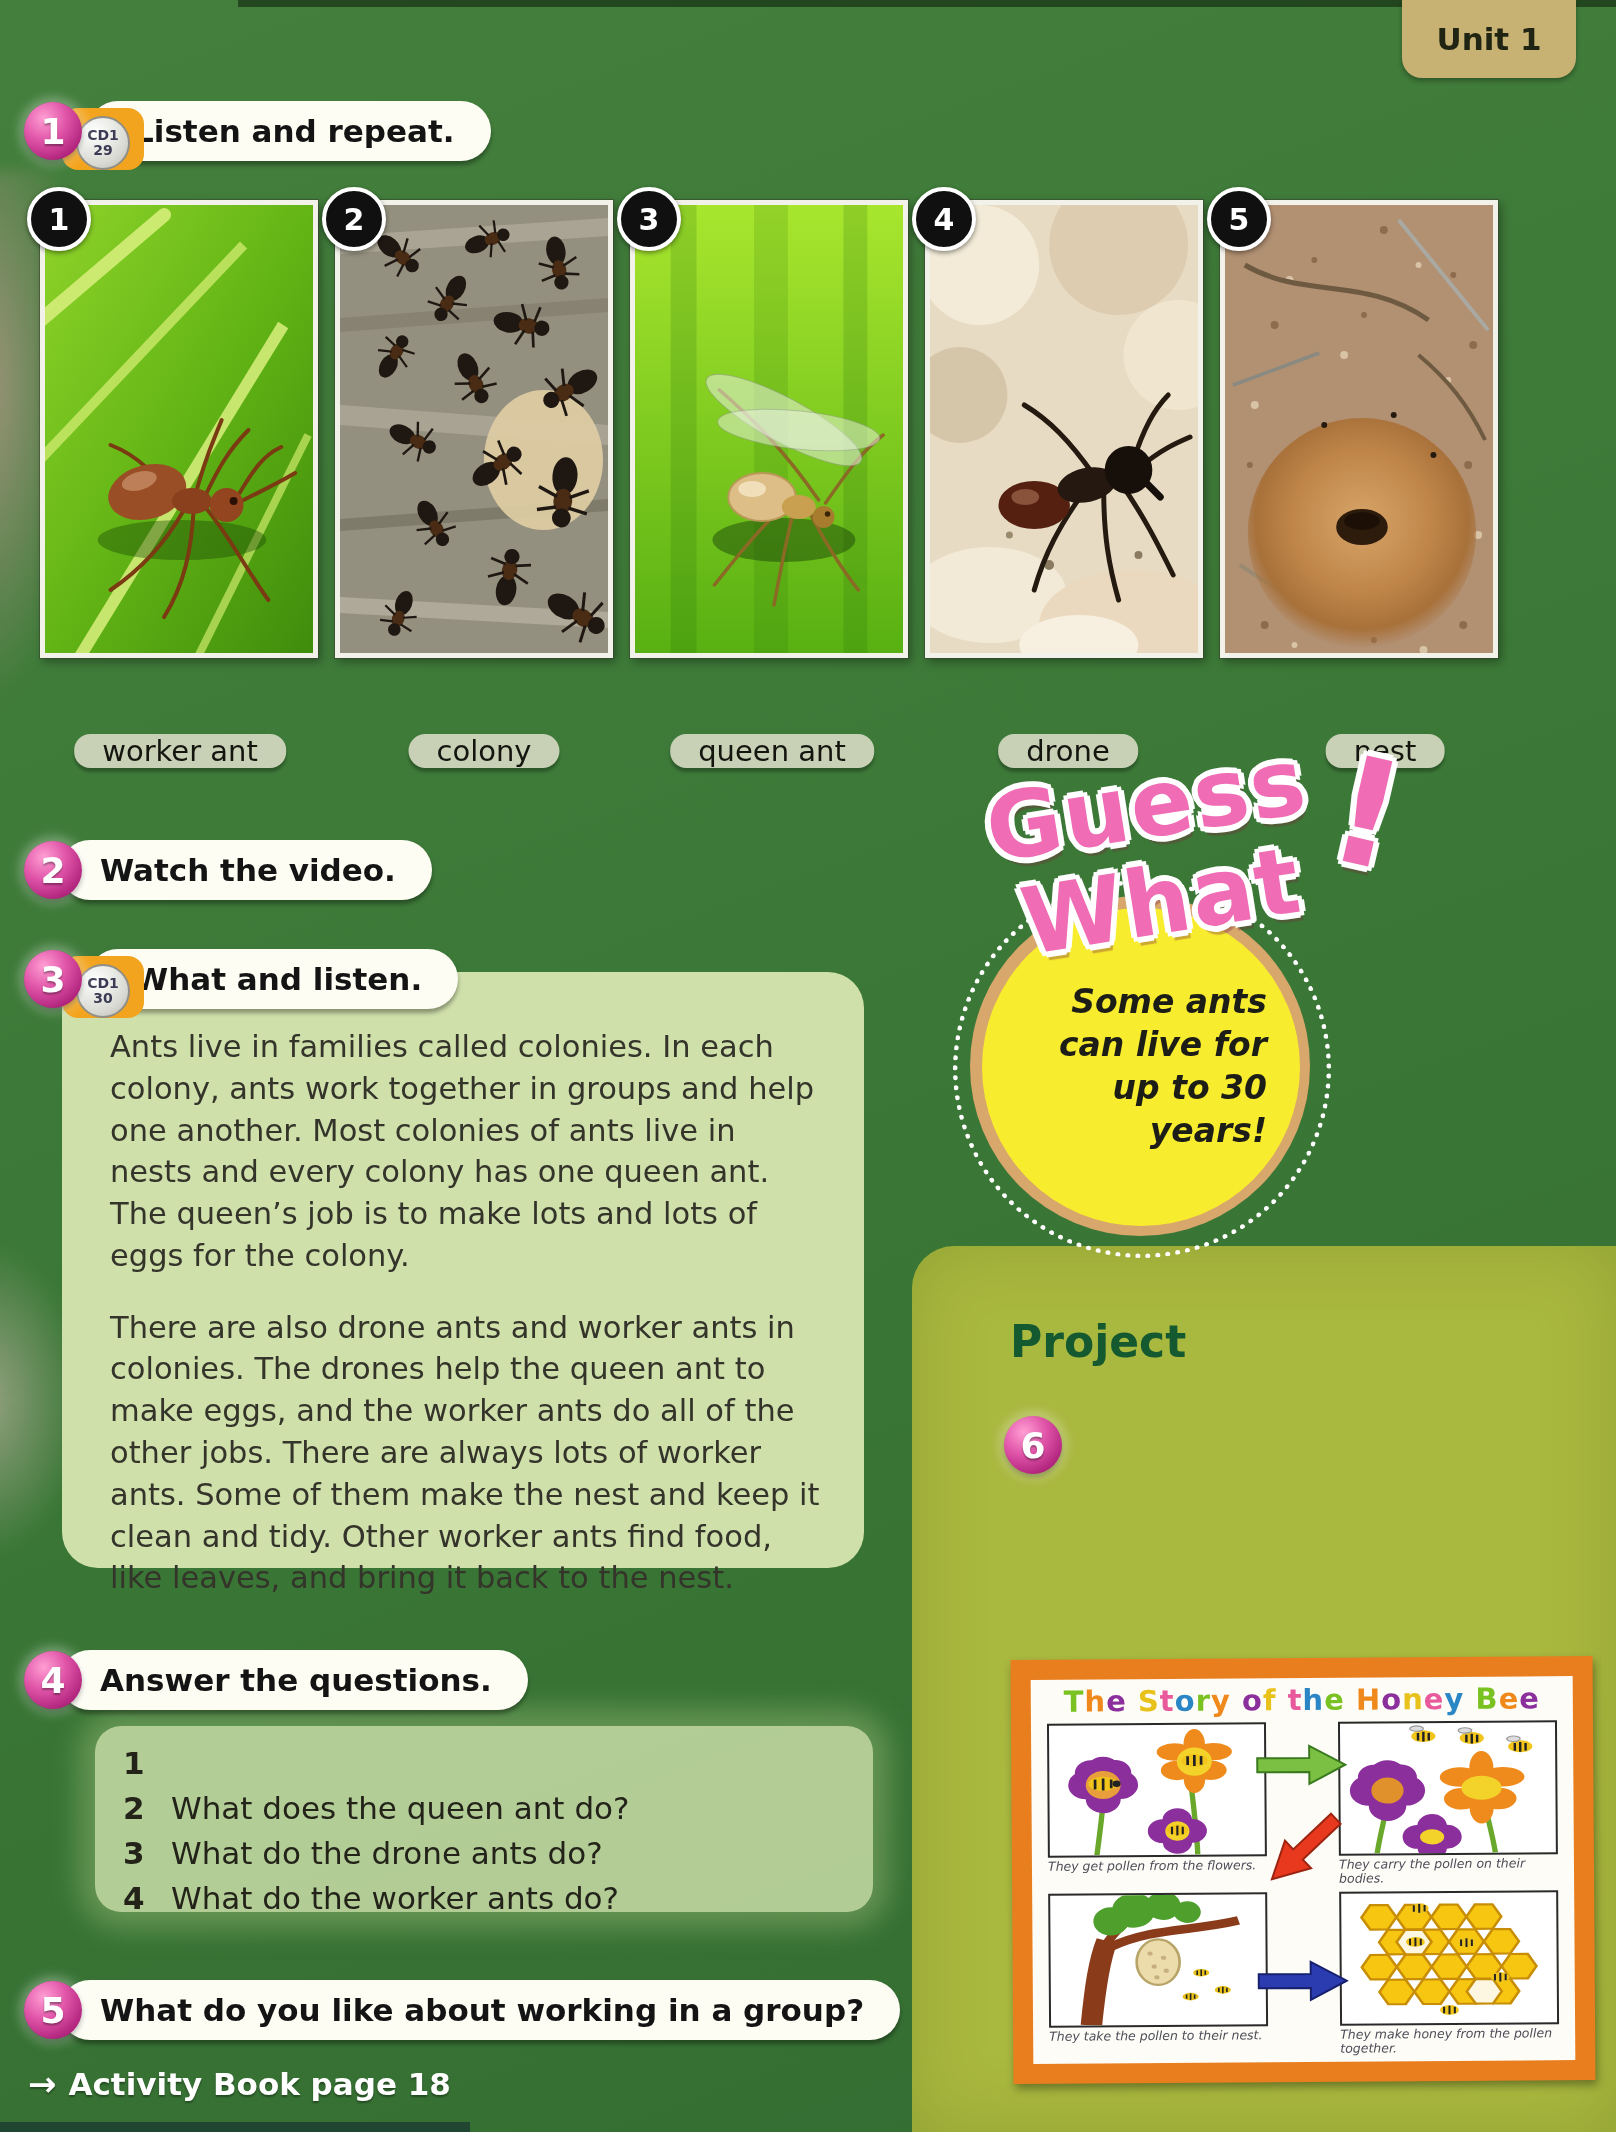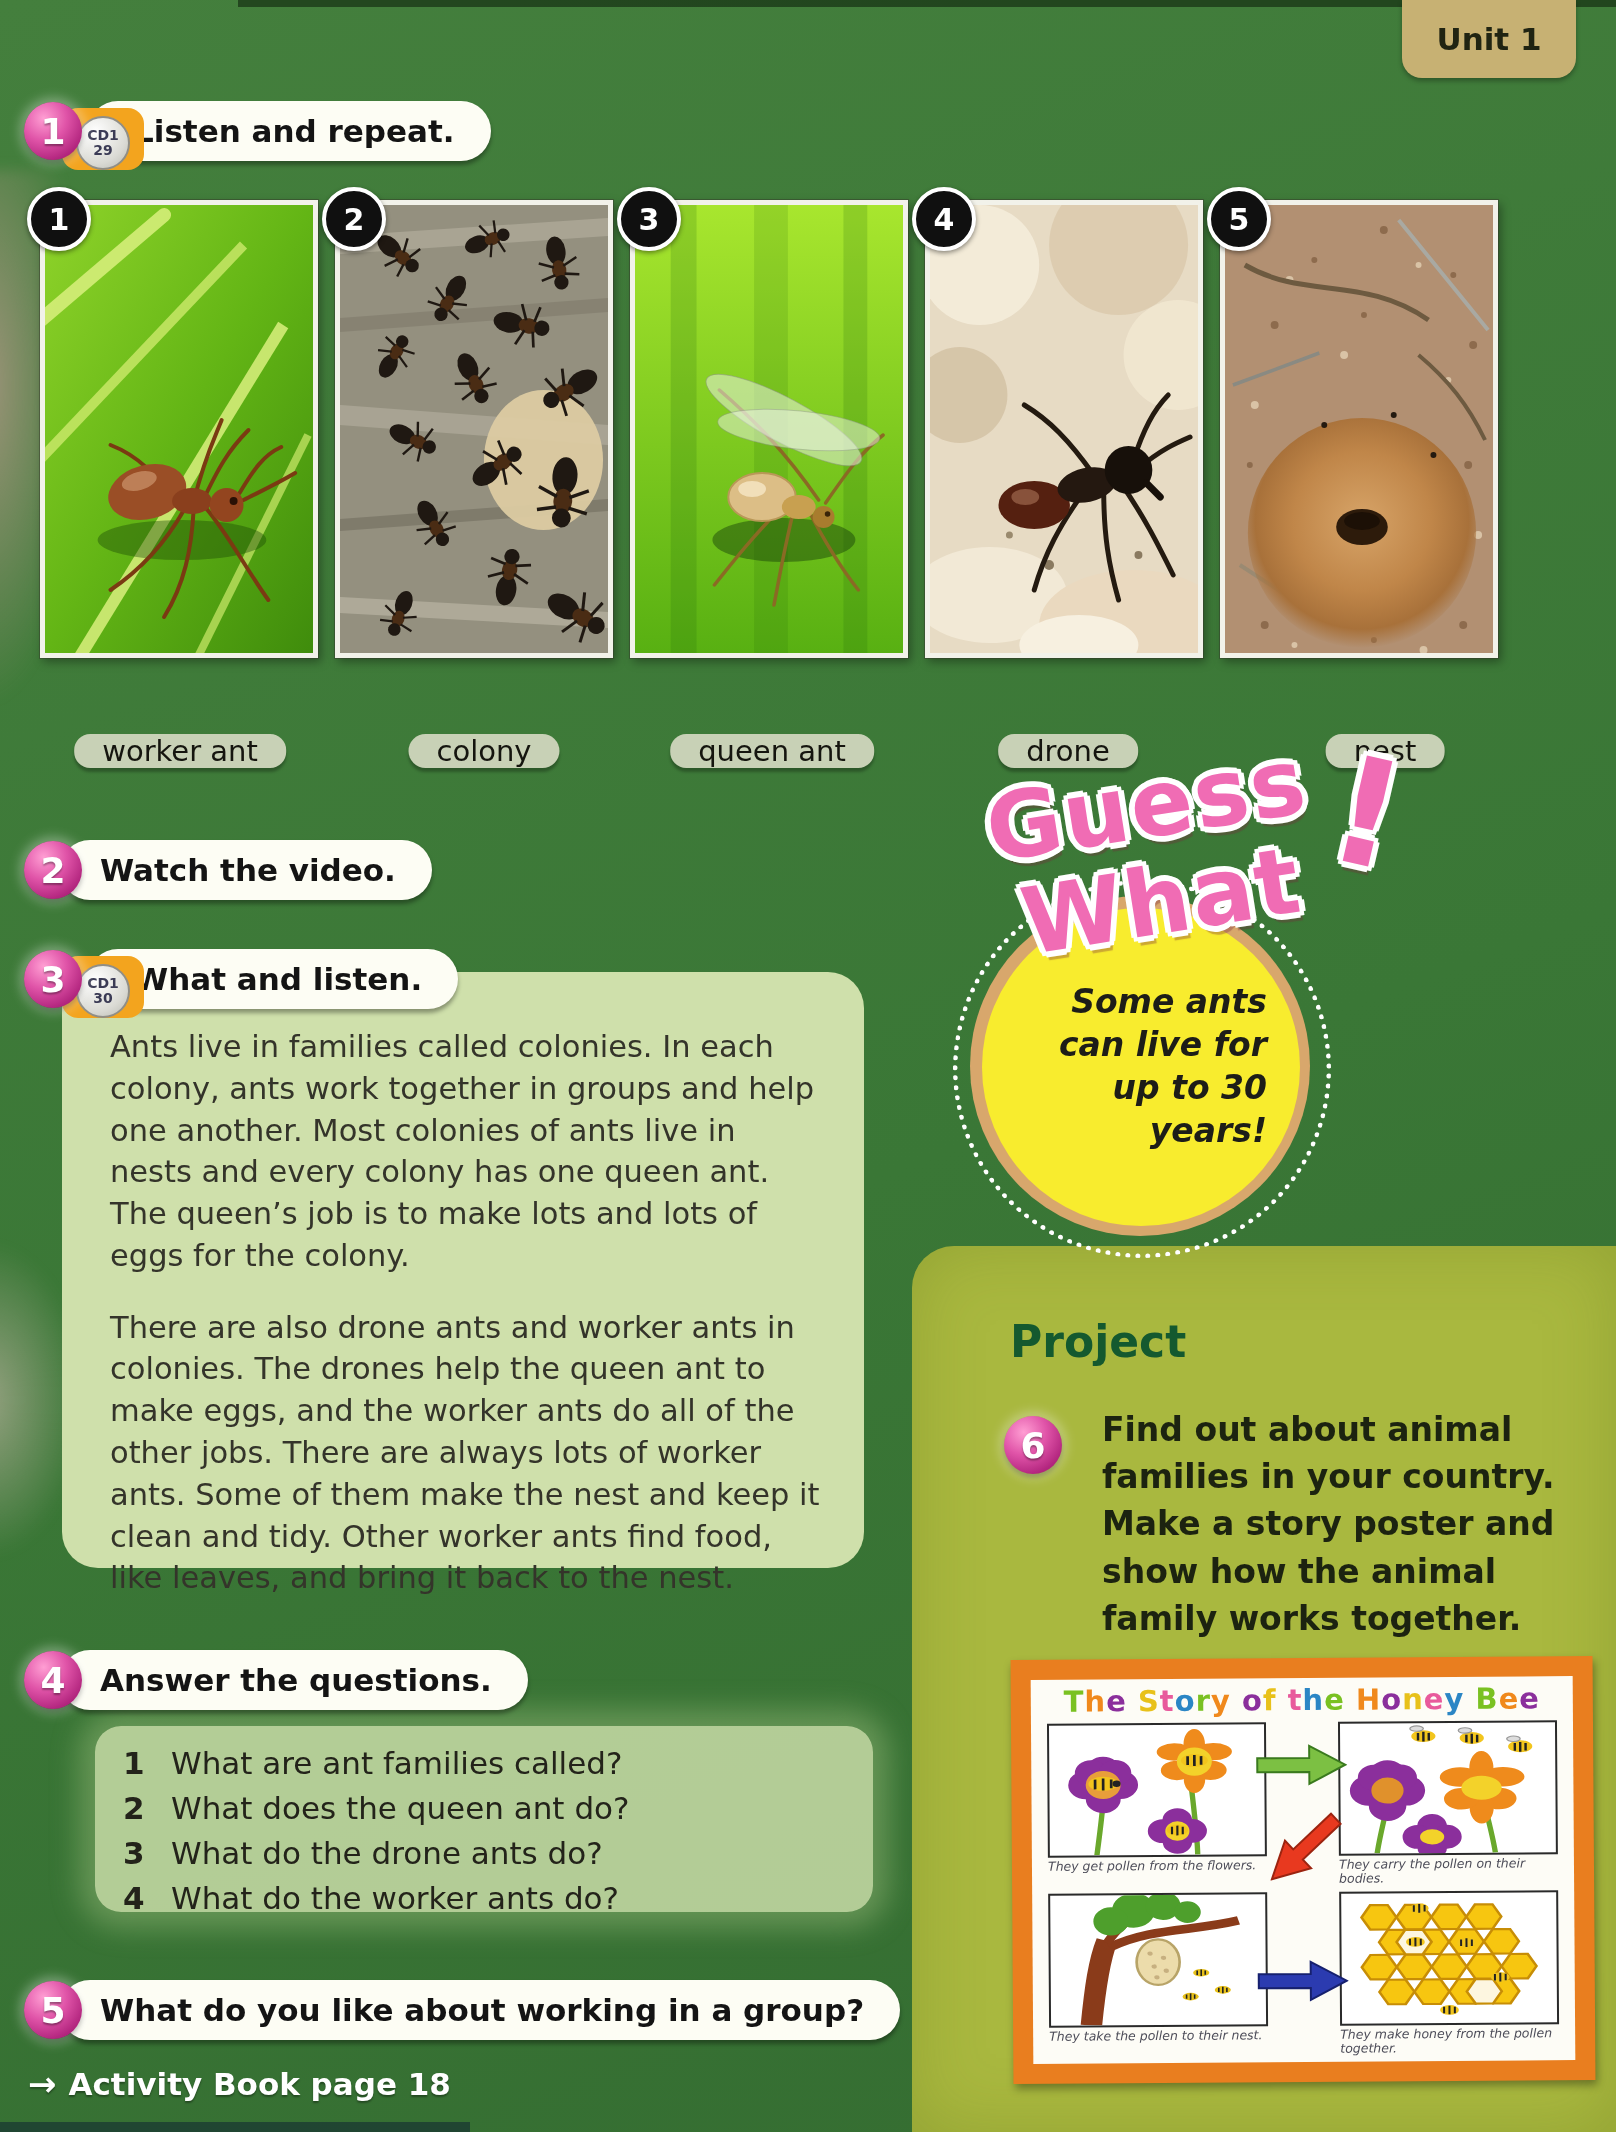--- a/index.html
+++ b/index.html
@@ -358,21 +358,20 @@
       <span>Some ants can live for up to 30 years!</span>
     </div>
     <div class="gw-word" id="gw1">Guess</div>
     <div class="gw-word" id="gw2">What</div>
     <div class="gw-word" id="gwbang">!</div>
   </div>
 
   <div class="project">
     <div class="project-title">Project</div>
     <div class="ball">6</div>
-    <div class="project-text">Find out about animal families in your country. Make a story poster and show how the animal family works together.</div>
 
     <div class="poster">
       <div class="poster-inner">
         <div class="poster-title"><span style="color: rgb(122, 193, 34);">T</span><span style="color: rgb(240, 137, 28);">h</span><span style="color: rgb(139, 47, 156);">e</span><span> </span><span style="color: rgb(232, 193, 26);">S</span><span style="color: rgb(232, 90, 156);">t</span><span style="color: rgb(43, 134, 197);">o</span><span style="color: rgb(122, 193, 34);">r</span><span style="color: rgb(240, 137, 28);">y</span><span> </span><span style="color: rgb(139, 47, 156);">o</span><span style="color: rgb(232, 193, 26);">f</span><span> </span><span style="color: rgb(232, 90, 156);">t</span><span style="color: rgb(43, 134, 197);">h</span><span style="color: rgb(122, 193, 34);">e</span><span> </span><span style="color: rgb(240, 137, 28);">H</span><span style="color: rgb(139, 47, 156);">o</span><span style="color: rgb(232, 193, 26);">n</span><span style="color: rgb(232, 90, 156);">e</span><span style="color: rgb(43, 134, 197);">y</span><span> </span><span style="color: rgb(122, 193, 34);">B</span><span style="color: rgb(240, 137, 28);">e</span><span style="color: rgb(139, 47, 156);">e</span></div>
         <div class="pgrid">
 
           <div class="pcell">
             <div class="pbox">
               <svg viewBox="0 0 160 120" preserveAspectRatio="none">
                 <g stroke="#6aa82c" stroke-width="4" fill="none">
@@ -568,21 +567,20 @@
   </div>
 
   <div class="act" id="act4">
     <div class="ball">4</div>
     <div class="pill nocd">Answer the questions.</div>
   </div>
 
   <div class="questions">
     <div class="qrow">
       <span class="qnum">1</span>
-      <span class="qtext">What are ant families called?</span>
     </div>
     <div class="qrow">
       <span class="qnum">2</span>
       <span class="qtext">What does the queen ant do?</span>
     </div>
     <div class="qrow">
       <span class="qnum">3</span>
       <span class="qtext">What do the drone ants do?</span>
     </div>
     <div class="qrow">

